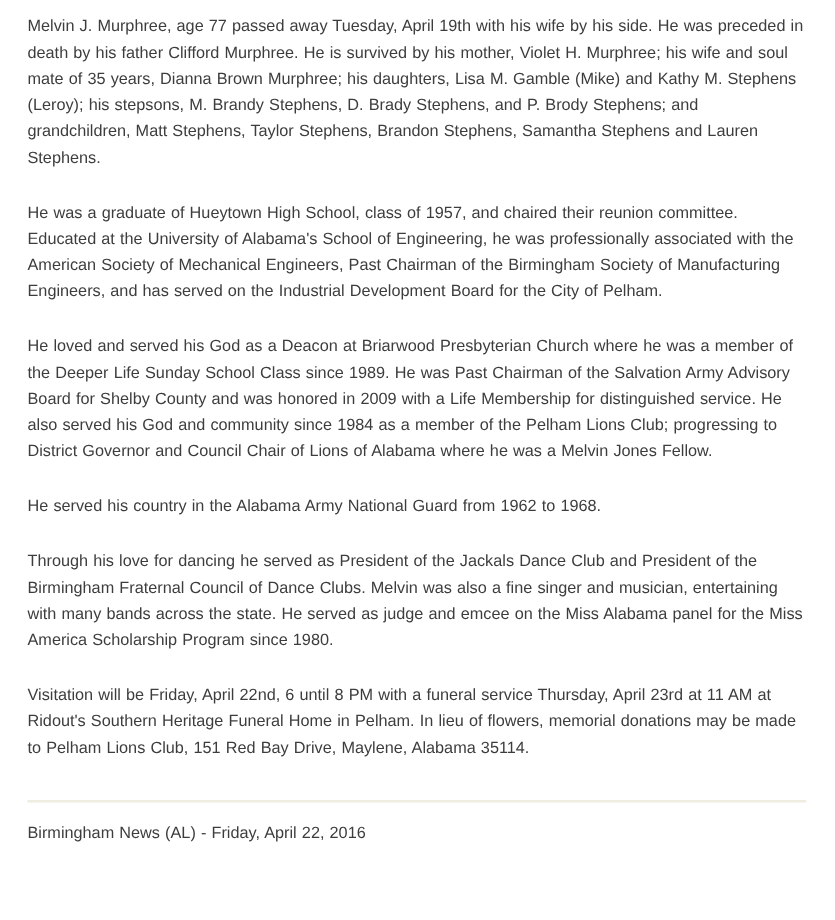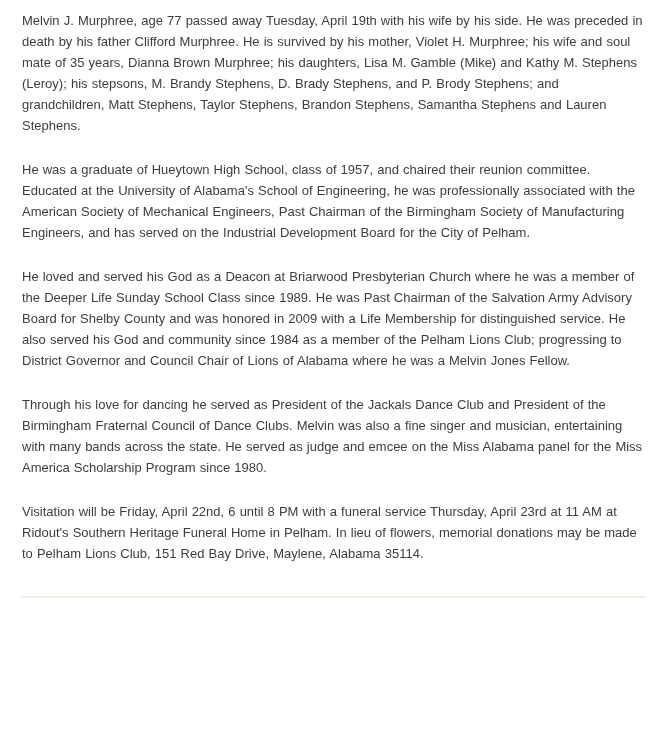--- a/index.html
+++ b/index.html
@@ -39,18 +39,20 @@
     margin: 0;
   }
 </style>
 </head>
 <body>
 
 <div class="page">
   <p>Melvin J. Murphree, age 77 passed away Tuesday, April 19th with his wife by his side. He was preceded in death by his father Clifford Murphree. He is survived by his mother, Violet H. Murphree; his wife and soul mate of 35 years, Dianna Brown Murphree; his daughters, Lisa M. Gamble (Mike) and Kathy M. Stephens (Leroy); his stepsons, M. Brandy Stephens, D. Brady Stephens, and P. Brody Stephens; and grandchildren, Matt Stephens, Taylor Stephens, Brandon Stephens, Samantha Stephens and Lauren Stephens.</p>
   <p>He was a graduate of Hueytown High School, class of 1957, and chaired their reunion committee. Educated at the University of Alabama's School of Engineering, he was professionally associated with the American Society of Mechanical Engineers, Past Chairman of the Birmingham Society of Manufacturing Engineers, and has served on the Industrial Development Board for the City of Pelham.</p>
   <p>He loved and served his God as a Deacon at Briarwood Presbyterian Church where he was a member of the Deeper Life Sunday School Class since 1989. He was Past Chairman of the Salvation Army Advisory Board for Shelby County and was honored in 2009 with a Life Membership for distinguished service. He also served his God and community since 1984 as a member of the Pelham Lions Club; progressing to District Governor and Council Chair of Lions of Alabama where he was a Melvin Jones Fellow.</p>
+  <p>He served his country in the Alabama Army National Guard from 1962 to 1968.</p>
   <p>Through his love for dancing he served as President of the Jackals Dance Club and President of the Birmingham Fraternal Council of Dance Clubs. Melvin was also a fine singer and musician, entertaining with many bands across the state. He served as judge and emcee on the Miss Alabama panel for the Miss America Scholarship Program since 1980.</p>
   <p>Visitation will be Friday, April 22nd, 6 until 8 PM with a funeral service Thursday, April 23rd at 11 AM at Ridout's Southern Heritage Funeral Home in Pelham. In lieu of flowers, memorial donations may be made to Pelham Lions Club, 151 Red Bay Drive, Maylene, Alabama 35114.</p>
 
   <hr class="divider">
 
+  <p class="source">Birmingham News (AL) - Friday, April 22, 2016</p>
 </div>
 
 </body></html>

